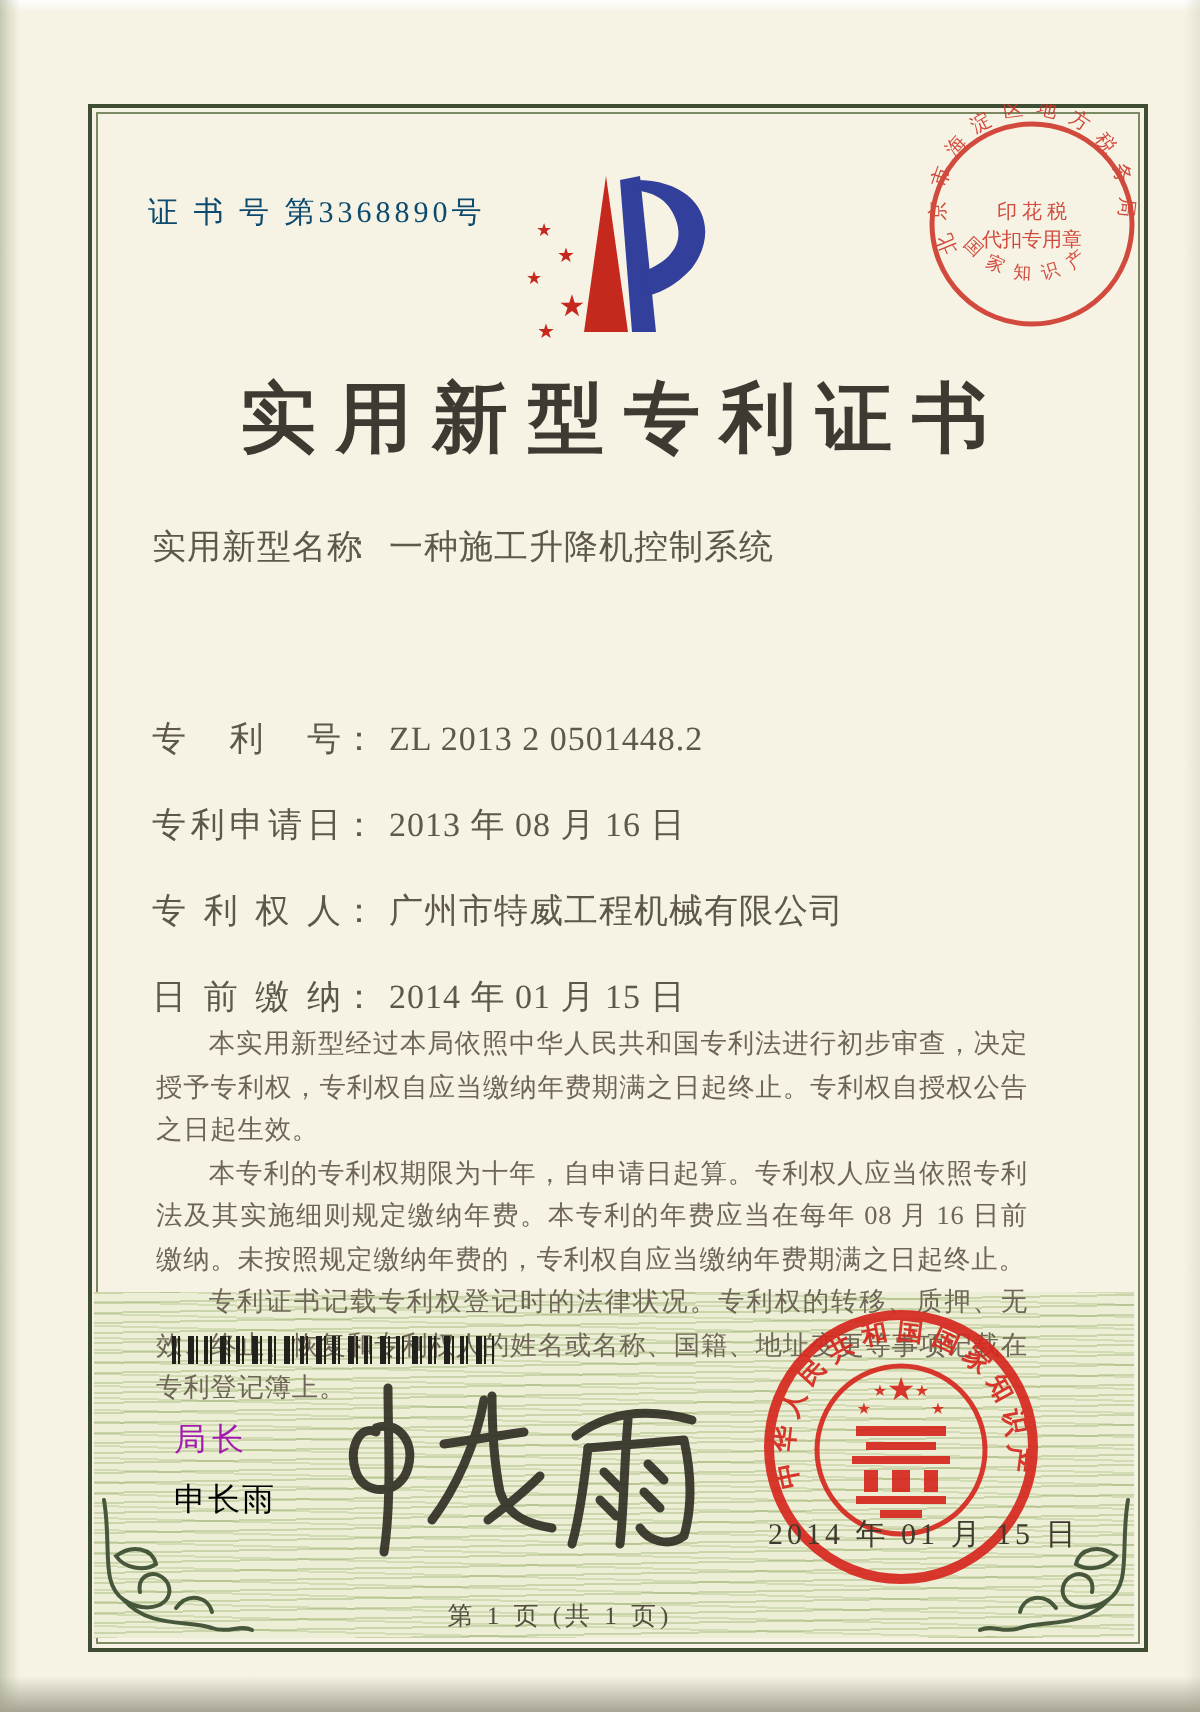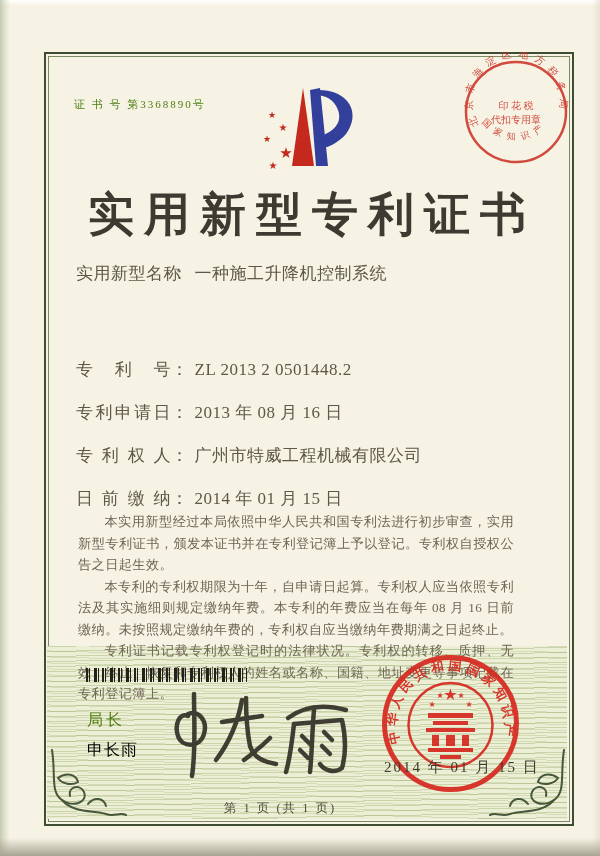--- a/index.html
+++ b/index.html
@@ -22,44 +22,44 @@
     border:2px solid #3f4d33;}
   .frame::before{content:'';position:absolute;inset:2px;border:1px solid #7c8a64;}
 
   
   .guilloche{position:absolute;left:47px;top:646px;width:520px;height:173px;
     background-color:#ecefd5;
     background-image:
       repeating-linear-gradient(179deg, rgba(125,150,70,.30) 0 1px, rgba(0,0,0,0) 1px 5px),
       repeating-linear-gradient(181.5deg, rgba(125,150,70,.22) 0 1px, rgba(0,0,0,0) 1px 6px);}
 
-  .certno{position:absolute;left:74px;top:97px;font-size:11px;letter-spacing:2px;color:#4d7c0f;}
+  .certno{position:absolute;left:74px;top:97px;font-size:15px;letter-spacing:2px;color:#0c4a6e;}
   .logo{position:absolute;left:248px;top:80px;}
   .taxstamp{position:absolute;left:458px;top:52px;opacity:.88;}
 
   .title{position:absolute;left:44px;top:184px;width:526px;text-align:center;
-    font-size:46px;font-weight:600;letter-spacing:10px;color:#3e3a31;text-indent:10px;}
+    font-size:38px;font-weight:600;letter-spacing:10px;color:#3e3a31;text-indent:10px;}
 
   .field{position:absolute;left:76px;font-size:17px;color:#5d5848;letter-spacing:.5px;white-space:nowrap;}
   .flabel{display:inline-block;width:95px;text-align:justify;text-align-last:justify;vertical-align:bottom;}
   .fcolon{display:inline-block;margin-right:6px;}
   .f0{top:262px}.f1{top:316px}.f2{top:358px}.f3{top:401px}.f4{top:444px}.f5{top:487px}
 
   .paras{position:absolute;left:78px;top:511px;width:436px;color:#6e6556;
     font-size:13.2px;line-height:21.5px;letter-spacing:.4px;text-align:justify;}
   .paras p{margin:0;text-indent:2em;}
 
   .barcode{position:absolute;left:86px;top:668px;width:161px;height:14px;
     background:repeating-linear-gradient(90deg,
       #23211c 0 2px, rgba(0,0,0,0) 2px 3px,
       #23211c 3px 4px, rgba(0,0,0,0) 4px 8px,
       #23211c 8px 11px, rgba(0,0,0,0) 11px 12px,
       #23211c 12px 13px, rgba(0,0,0,0) 13px 16px);}
 
-  .sig-title{position:absolute;left:87px;top:710px;font-size:16px;letter-spacing:3px;color:#4d7c0f;
+  .sig-title{position:absolute;left:87px;top:710px;font-size:16px;letter-spacing:3px;color:#a21caf;
     font-family:"Liberation Sans","DejaVu Sans",sans-serif;}
   .sig-name{position:absolute;left:87px;top:740px;font-size:16px;letter-spacing:1px;color:#000000;
     font-family:"Liberation Sans","DejaVu Sans",sans-serif;}
   .signature{position:absolute;left:158px;top:688px;}
 
   .seal{position:absolute;left:378px;top:651px;}
   .sealdate{position:absolute;left:384px;top:758px;font-size:15px;letter-spacing:2px;color:#3f3a2e;z-index:5;}
 
   .flourish{position:absolute;z-index:3;}
   .flourish.fl-l{left:48px;top:748px;}
@@ -114,21 +114,21 @@
     <span class="flabel">专利申请日</span><span class="fcolon">：</span><span class="fvalue">2013 年 08 月 16 日</span>
   </div>
   <div class="field f4">
     <span class="flabel">专利权人</span><span class="fcolon">：</span><span class="fvalue">广州市特威工程机械有限公司</span>
   </div>
   <div class="field f5">
     <span class="flabel">日前缴纳</span><span class="fcolon">：</span><span class="fvalue">2014 年 01 月 15 日</span>
   </div>
 
   <div class="paras">
-    <p>本实用新型经过本局依照中华人民共和国专利法进行初步审查，实用新型专利证书，颁发本证书并在专利登记簿上予以登记。专利权自授权公告之日起生效。</p>
+    <p>本实用新型经过本局依照中华人民共和国专利法进行初步审查，决定授予专利权，专利权自应当缴纳年费期满之日起终止。专利权自授权公告之日起生效。</p>
     <p>本专利的专利权期限为十年，自申请日起算。专利权人应当依照专利法及其实施细则规定缴纳年费。本专利的年费应当在每年 08 月 16 日前缴纳。未按照规定缴纳年费的，专利权自应当缴纳年费期满之日起终止。</p>
     <p>专利证书记载专利权登记时的法律状况。专利权的转移、质押、无效、终止、恢复和专利权人的姓名或名称、国籍、地址变更等事项记载在专利登记簿上。</p>
   </div>
 
   <div class="barcode"></div>
 
   <div class="sig-title">局长</div>
   <div class="sig-name">申长雨</div>
 
   <svg class="signature" width="200" height="95" viewBox="0 0 200 95">

